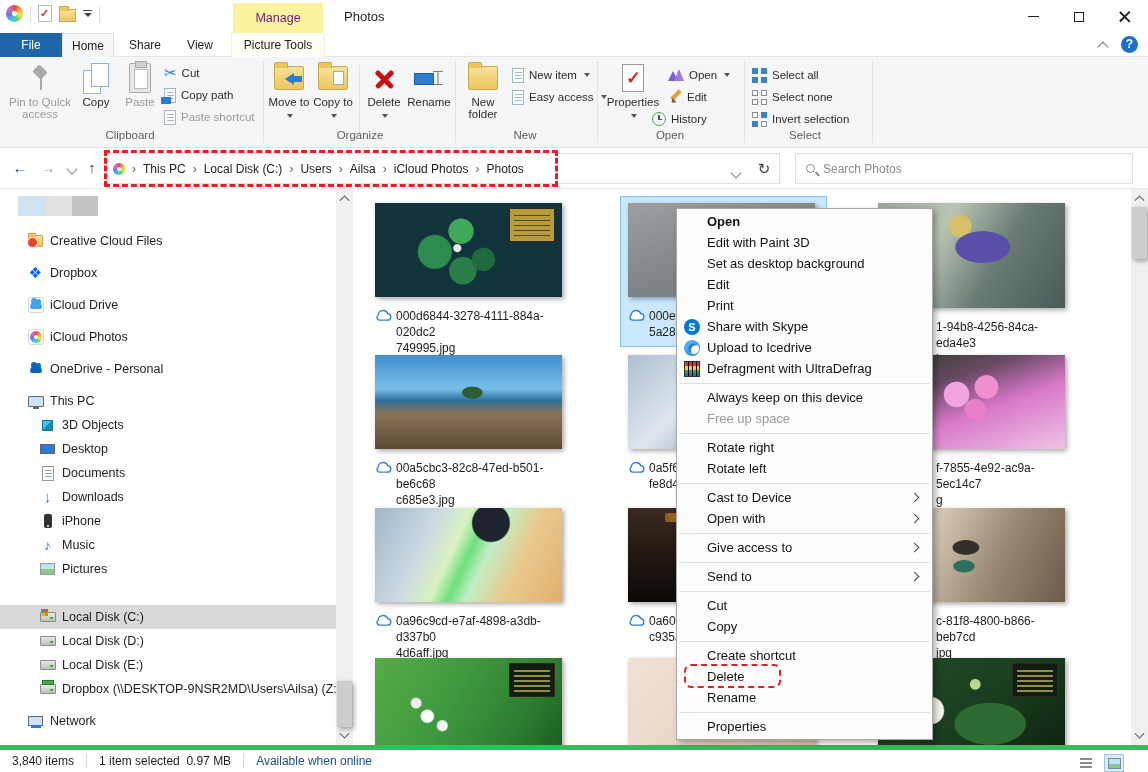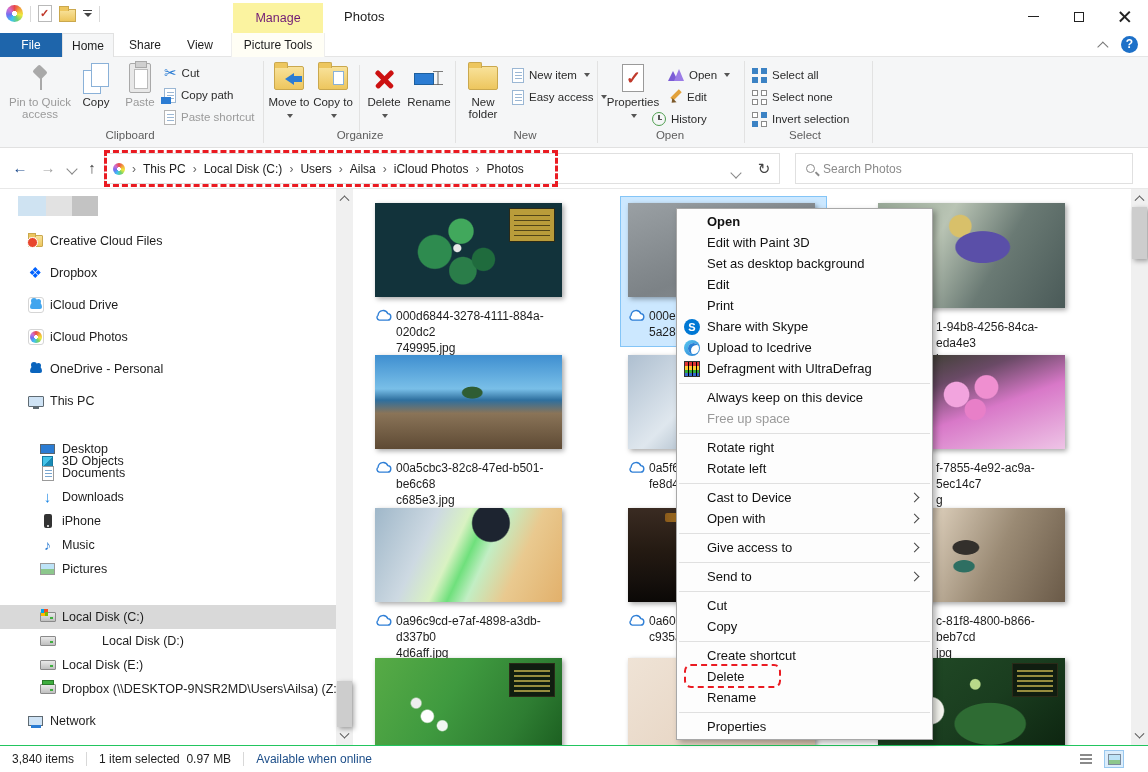--- a/index.html
+++ b/index.html
@@ -250,21 +250,21 @@
   .mi .dashbox { position:absolute; left:7px; top:-2px; width:97px; height:24px; border:2px dashed #ea1b22; border-radius:7px; }
   .ic-skype { width:16px; height:16px; border-radius:50%; background:#0078d4; color:#fff; font-size:11px; font-weight:bold; text-align:center; line-height:16px; }
   .ic-icedrive { width:16px; height:16px; border-radius:50%; background:linear-gradient(135deg,#58c7f0,#2a7fd4); position:relative; overflow:hidden; }
   .ic-icedrive::after { content:""; position:absolute; left:4px; top:3px; width:11px; height:11px; border-radius:50%; background:#fff; box-shadow:3px 2px 0 #2a7fd4 inset; }
   .ic-ud { width:16px; height:16px; border:1px solid #333;
     background: repeating-linear-gradient(90deg, transparent 0 3px, #000 3px 4px),
       repeating-linear-gradient(180deg, #d33 0 4px, #fc3 4px 8px, #3a3 8px 11px, #36c 11px 14px); }
 
   
   .statusbar { position:absolute; left:0; top:745px; width:1148px; height:27px; background:#fff;
-    border-top:1px solid #22c55e; display:flex; align-items:center; font-size:12px; }
+    border-top:5px solid #22c55e; display:flex; align-items:center; font-size:12px; }
   .statusbar .st { padding:0 12px; }
   .statusbar .stsep { width:1px; height:14px; background:#d8d8d8; }
   .st-avail { color:#1d4e89; }
   .view-toggles { position:absolute; right:24px; top:4px; display:flex; gap:8px; }
   .vt { width:20px; height:18px; display:flex; align-items:center; justify-content:center; }
   .vt-list i { width:12px; height:2px; background:#8a8a8a; box-shadow:0 4px 0 #8a8a8a, 0 8px 0 #8a8a8a; margin-bottom:8px; }
   .vt-thumb { border:1px solid #9ac9f0; background:#dcedfb; }
   .vt-thumb i { width:13px; height:11px; border:1px solid #7a8a9a; background:linear-gradient(#bde3f7 55%,#8cc78c 55%); }
 
   .cloud-svg { display:block; }
@@ -535,21 +535,21 @@
           <span class="cloud-small dkblue"></span>
         </span>
       <span class="slabel">OneDrive - Personal</span>
     </div>
     <div class="srow lvl1" style="top:200px;">
       <span class="sic">
           <span class="si si-pc"></span>
         </span>
       <span class="slabel">This PC</span>
     </div>
-    <div class="srow lvl2" style="top:224px;margin-top:36px;">
+    <div class="srow lvl2" style="top:224px;">
       <span class="sic">
           <span class="si si-cube"></span>
         </span>
       <span class="slabel">3D Objects</span>
     </div>
     <div class="srow lvl2" style="top:248px;">
       <span class="sic">
           <span class="si si-desktop"></span>
         </span>
       <span class="slabel">Desktop</span>
@@ -585,21 +585,21 @@
           <span class="si si-pic"></span>
         </span>
       <span class="slabel">Pictures</span>
     </div>
     <div class="srow lvl2 selected" style="top:416px;">
       <span class="sic">
           <span class="si si-disk win"></span>
         </span>
       <span class="slabel">Local Disk (C:)</span>
     </div>
-    <div class="srow lvl2" style="top:440px;padding-left:40px;">
+    <div class="srow lvl2" style="top:440px;">
       <span class="sic">
           <span class="si si-disk"></span>
         </span>
       <span class="slabel">Local Disk (D:)</span>
     </div>
     <div class="srow lvl2" style="top:464px;">
       <span class="sic">
           <span class="si si-disk"></span>
         </span>
       <span class="slabel">Local Disk (E:)</span>

